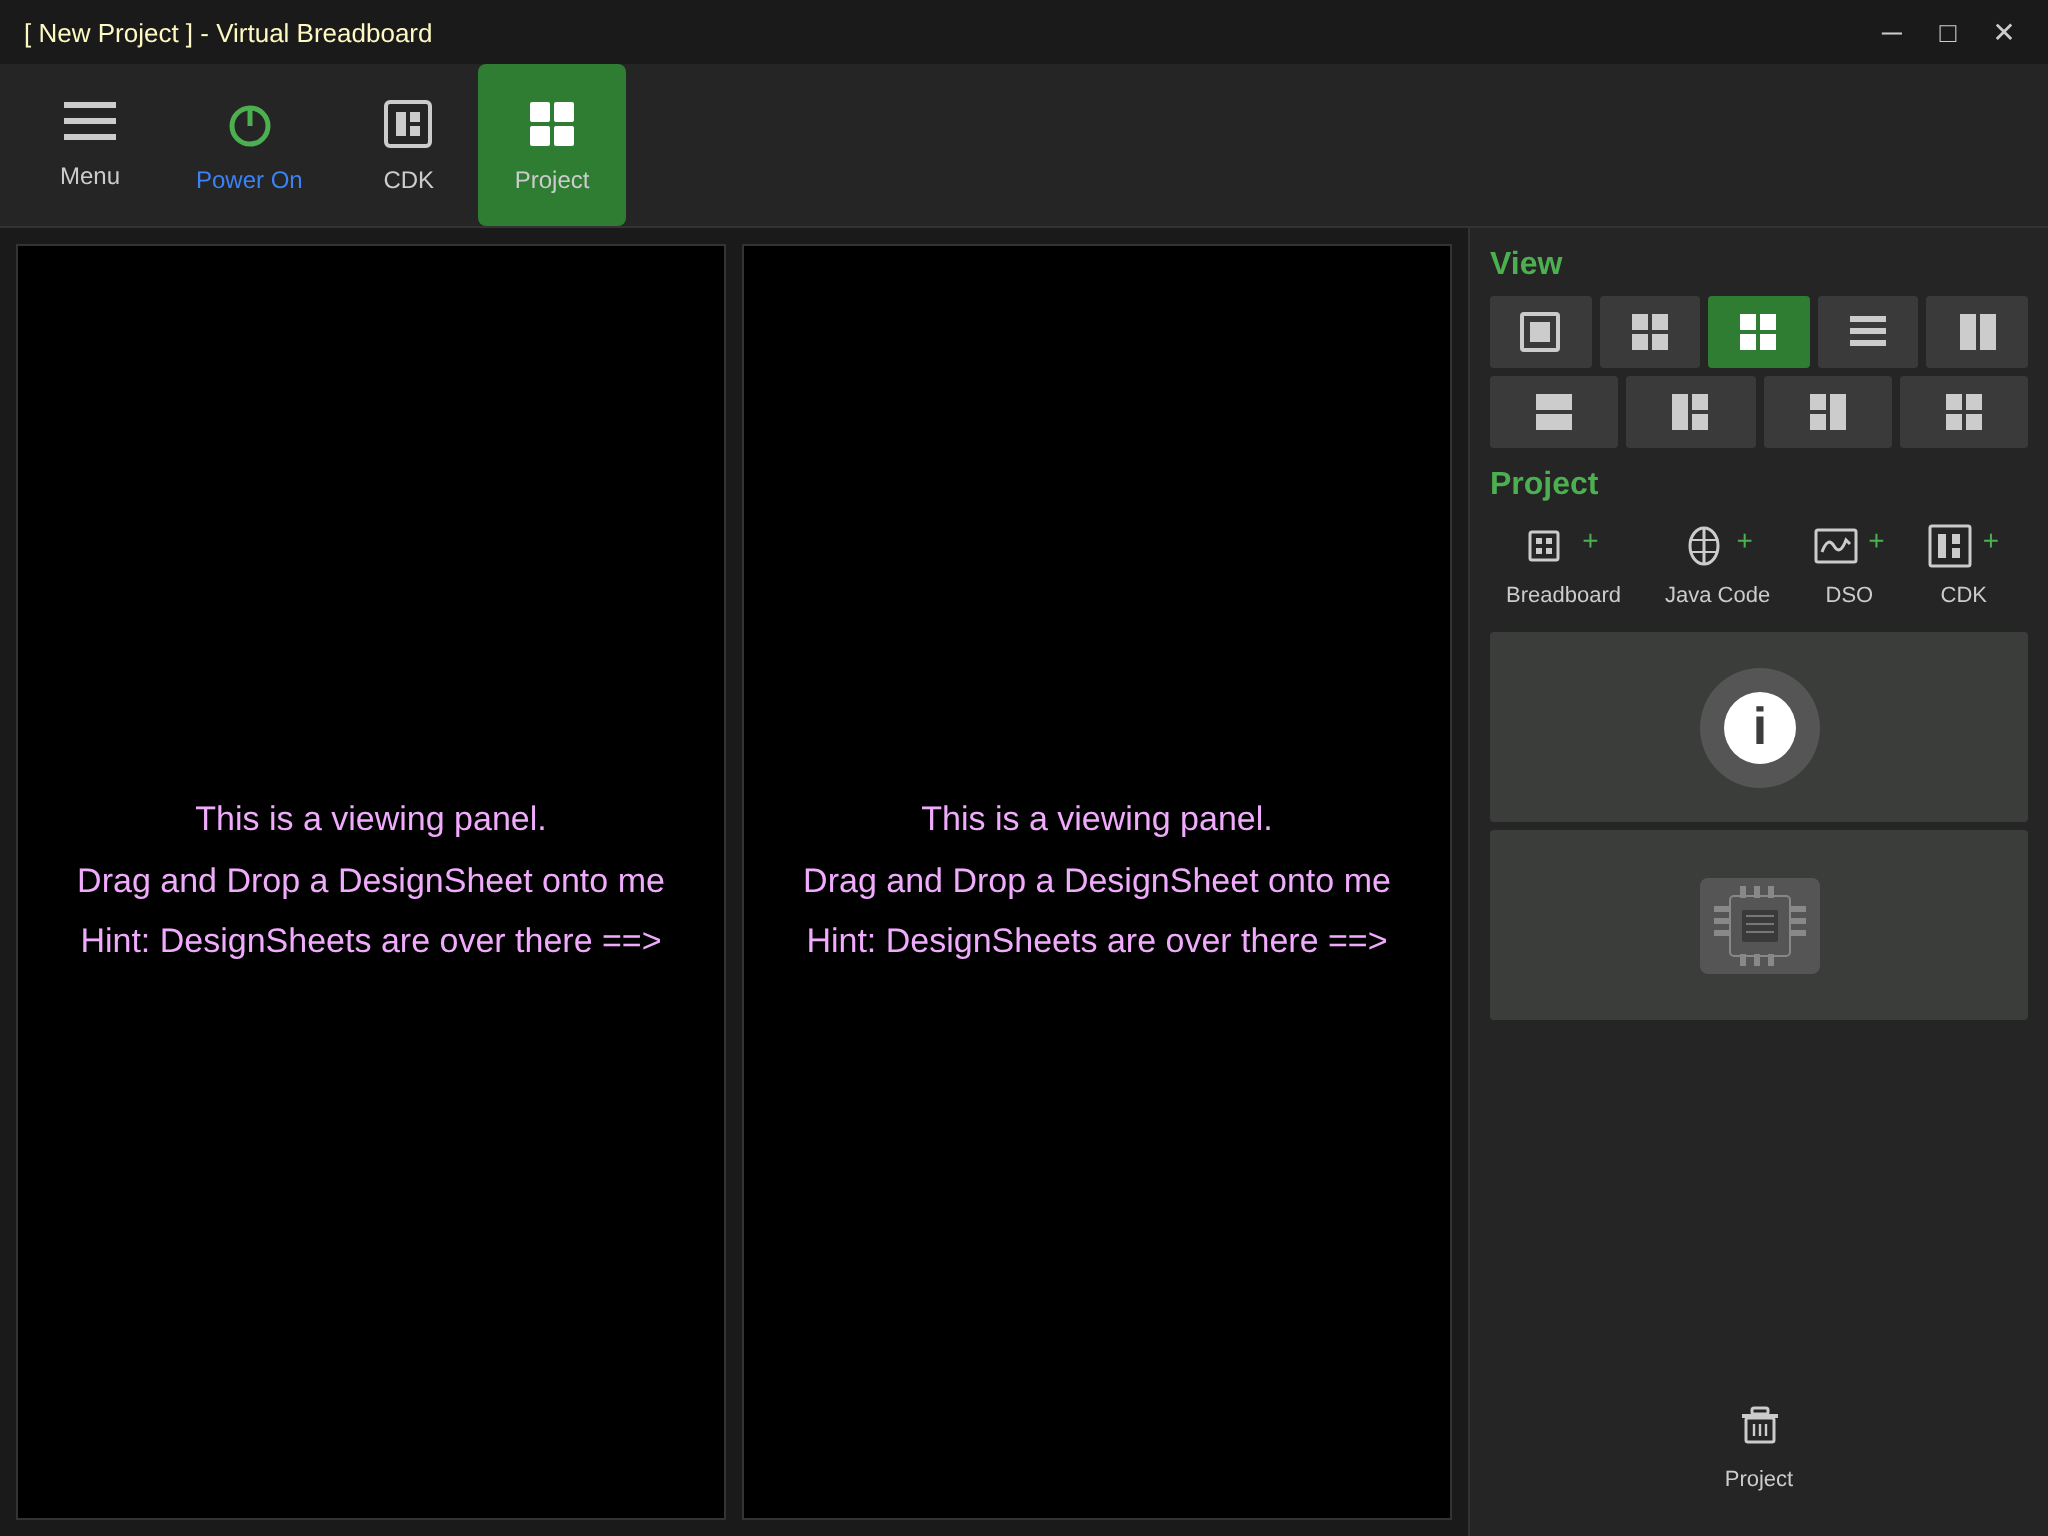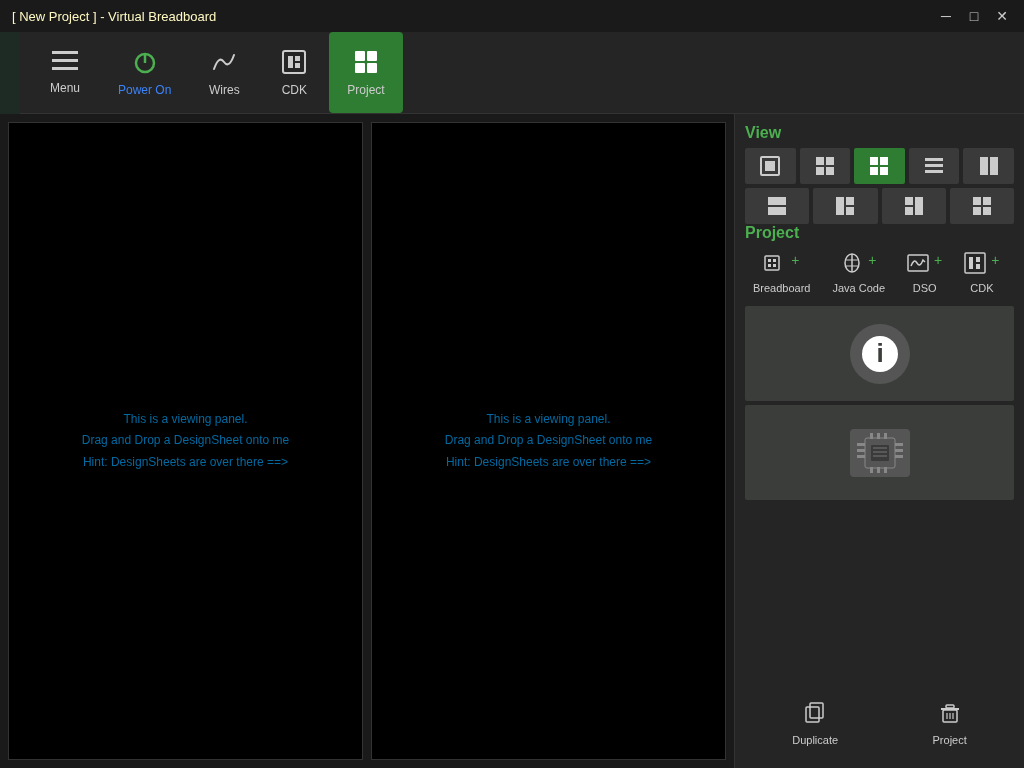--- a/index.html
+++ b/index.html
@@ -42,21 +42,20 @@
 
     
     #toolbar {
       background: #252525;
       height: 82px;
       display: flex;
       align-items: center;
       padding: 0 10px;
       gap: 0;
       border-bottom: 1px solid #333;
-      margin-left: 20px;
     }
     .toolbar-item {
       display: flex;
       flex-direction: column;
       align-items: center;
       justify-content: center;
       padding: 8px 18px;
       cursor: pointer;
       color: #ccc;
       font-size: 12px;
@@ -94,33 +93,34 @@
     .view-panel {
       flex: 1;
       background: #000;
       border: 1px solid #333;
       display: flex;
       align-items: center;
       justify-content: center;
       flex-direction: column;
     }
     .panel-hint {
-      color: #0369a1;
-      font-size: 12px;
+      color: #f0abfc;
+      font-size: 17px;
       text-align: center;
       line-height: 1.8;
     }
 
     
     #sidebar {
       width: 290px;
       background: #252525;
       display: flex;
       flex-direction: column;
       padding: 10px;
+      gap: 10px;
       border-left: 1px solid #333;
     }
 
     .sidebar-section-title {
       color: #4caf50;
       font-size: 16px;
       font-weight: 600;
       margin-bottom: 6px;
     }
 
@@ -255,28 +255,20 @@
     <span class="toolbar-label">Menu</span>
   </div>
   <div class="toolbar-item">
     <span class="toolbar-icon" style="color:#4caf50;">
       <svg width="26" height="26" viewBox="0 0 26 26" fill="none" stroke="#4caf50" stroke-width="2.5">
         <circle cx="13" cy="14" r="9" stroke="#4caf50" fill="none"></circle>
         <line x1="13" y1="4" x2="13" y2="14" stroke="#4caf50"></line>
       </svg>
     </span>
     <span class="toolbar-label" style="color:#3b82f6;">Power On</span>
-  </div>
-  <div class="toolbar-item">
-    <span class="toolbar-icon">
-      <svg width="26" height="26" viewBox="0 0 26 26" fill="none" stroke="#ccc" stroke-width="2">
-        <path d="M3 20 Q8 6 13 13 Q18 20 23 6" stroke-linecap="round"></path>
-      </svg>
-    </span>
-    <span class="toolbar-label">Wires</span>
   </div>
   <div class="toolbar-item">
     <span class="toolbar-icon">
       <svg width="26" height="26" viewBox="0 0 26 26" fill="#ccc">
         <rect x="2" y="2" width="22" height="22" rx="2" fill="none" stroke="#ccc" stroke-width="2"></rect>
         <rect x="7" y="7" width="5" height="12" fill="#ccc"></rect>
         <rect x="14" y="7" width="5" height="5" fill="#ccc"></rect>
         <rect x="14" y="14" width="5" height="5" fill="#ccc"></rect>
       </svg>
     </span>
@@ -477,29 +469,20 @@
             </svg>
           </div>
         </div>
       </div>
     </div>
 
     <div class="sidebar-bottom">
       <button class="bottom-btn">
         <span class="bottom-btn-icon">
           <svg width="24" height="24" viewBox="0 0 24 24" fill="#ccc">
-            <rect x="3" y="6" width="13" height="15" rx="1" fill="none" stroke="#ccc" stroke-width="1.5"></rect>
-            <rect x="7" y="2" width="13" height="15" rx="1" fill="none" stroke="#ccc" stroke-width="1.5"></rect>
-          </svg>
-        </span>
-        <span>Duplicate</span>
-      </button>
-      <button class="bottom-btn">
-        <span class="bottom-btn-icon">
-          <svg width="24" height="24" viewBox="0 0 24 24" fill="#ccc">
             <rect x="8" y="4" width="8" height="3" rx="1" fill="none" stroke="#ccc" stroke-width="1.5"></rect>
             <rect x="3" y="7" width="18" height="2" fill="#ccc"></rect>
             <rect x="5" y="9" width="14" height="12" rx="1" fill="none" stroke="#ccc" stroke-width="1.5"></rect>
             <line x1="9" y1="12" x2="9" y2="18" stroke="#ccc" stroke-width="1.2"></line>
             <line x1="12" y1="12" x2="12" y2="18" stroke="#ccc" stroke-width="1.2"></line>
             <line x1="15" y1="12" x2="15" y2="18" stroke="#ccc" stroke-width="1.2"></line>
           </svg>
         </span>
         <span>Project</span>
       </button>

